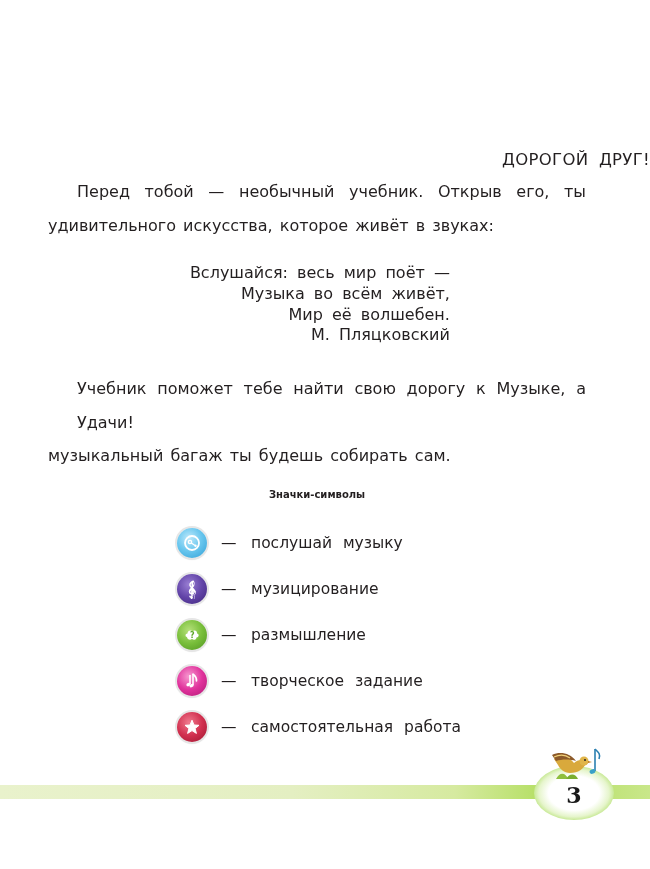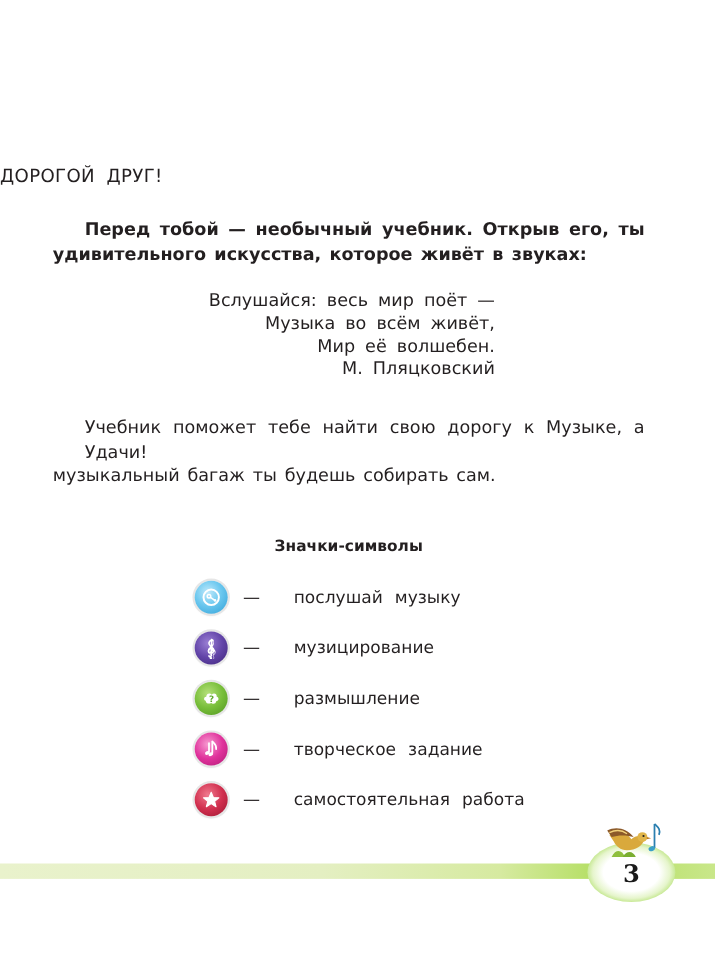--- a/index.html
+++ b/index.html
@@ -13,21 +13,21 @@
       position: relative;
       overflow: hidden;
       font-family: "DejaVu Sans", sans-serif;
       color: #231f20;
     }
     .page-title {
       position: absolute;
       top: 150px;
       left: 0;
       width: 650px;
-      text-align: left;
+      text-align: right;
       font-size: 16.5px;
       letter-spacing: 0.3px;
       word-spacing: 5px;
     }
     .para {
       position: absolute;
       left: 48px;
       width: 538px;
       font-size: 16px;
       line-height: 21.5px;
@@ -35,25 +35,26 @@
       word-spacing: 2px;
     }
     .para .line {
       display: block;
       text-align: justify;
       text-align-last: justify;
       white-space: nowrap;
     }
     .para .line.last {
       text-align-last: left;
+      margin-top: 12px;
     }
     .para .line.indent {
       padding-left: 29px;
     }
-    .intro { top: 198px; font-weight: bold; }
+    .intro { top: 181px; }
     .closing { top: 378px; }
     .poem {
       position: absolute;
       top: 263px;
       left: 184px;
       font-size: 16px;
       line-height: 20.8px;
       word-spacing: 4px;
       text-align: right;
     }
@@ -62,21 +63,21 @@
       display: block;
       padding-left: 127px;
       white-space: nowrap;
     }
     .symbols-title {
       position: absolute;
       top: 489px;
       left: 0;
       width: 634px;
       text-align: center;
-      font-size: 14px;
+      font-size: 10px;
       font-weight: bold;
     }
     .symbol-row {
       position: absolute;
       left: 177px;
       height: 32px;
       display: flex;
       align-items: center;
       font-size: 15.5px;
     }
@@ -90,21 +91,21 @@
       align-items: center;
       justify-content: center;
       flex-shrink: 0;
     }
     .symbol-icon svg { width: 20px; height: 20px; }
     .symbol-dash {
       margin-left: 14px;
       width: 16px;
     }
     .symbol-label {
-      margin-left: 30px;
+      margin-left: 14px;
       word-spacing: 6px;
       white-space: nowrap;
     }
     .footer-bar {
       position: absolute;
       left: 0;
       top: 785px;
       width: 650px;
       height: 14px;
       background: linear-gradient(to right, #e9f2cc 0%, #e4efc2 45%, #d6eaa0 70%, #b8e06a 82%, #b8e06a 88%, #c9e78a 100%);

